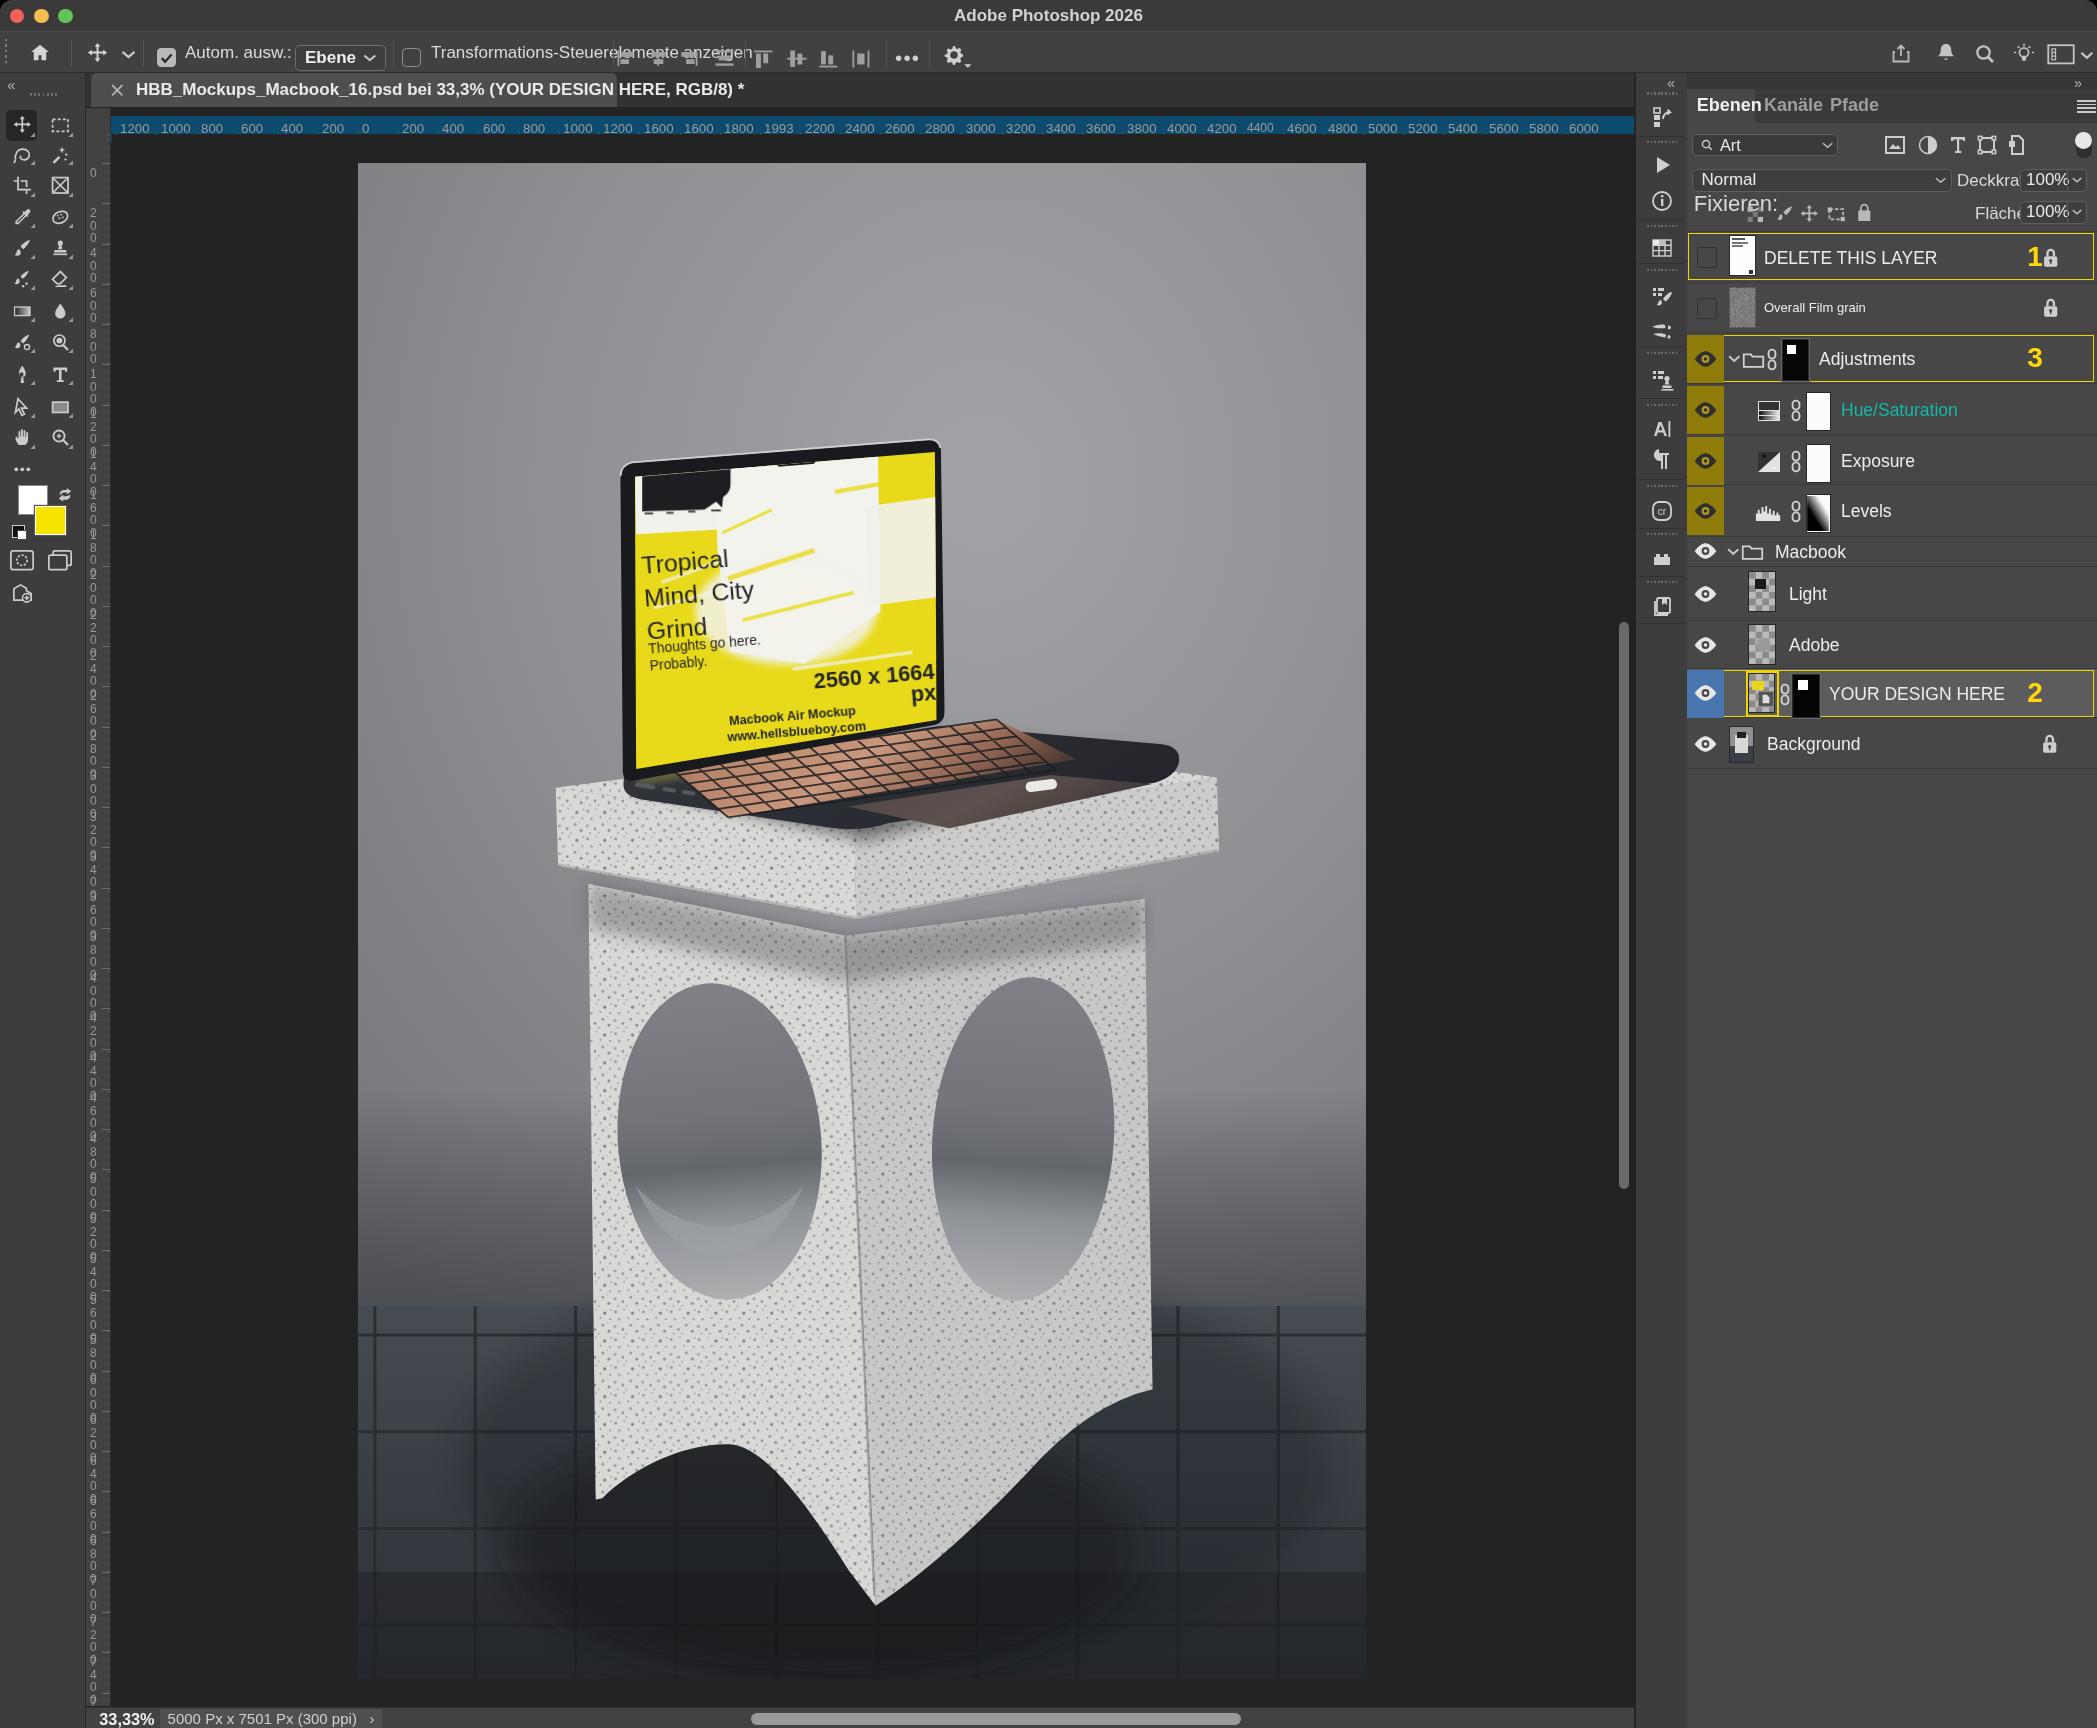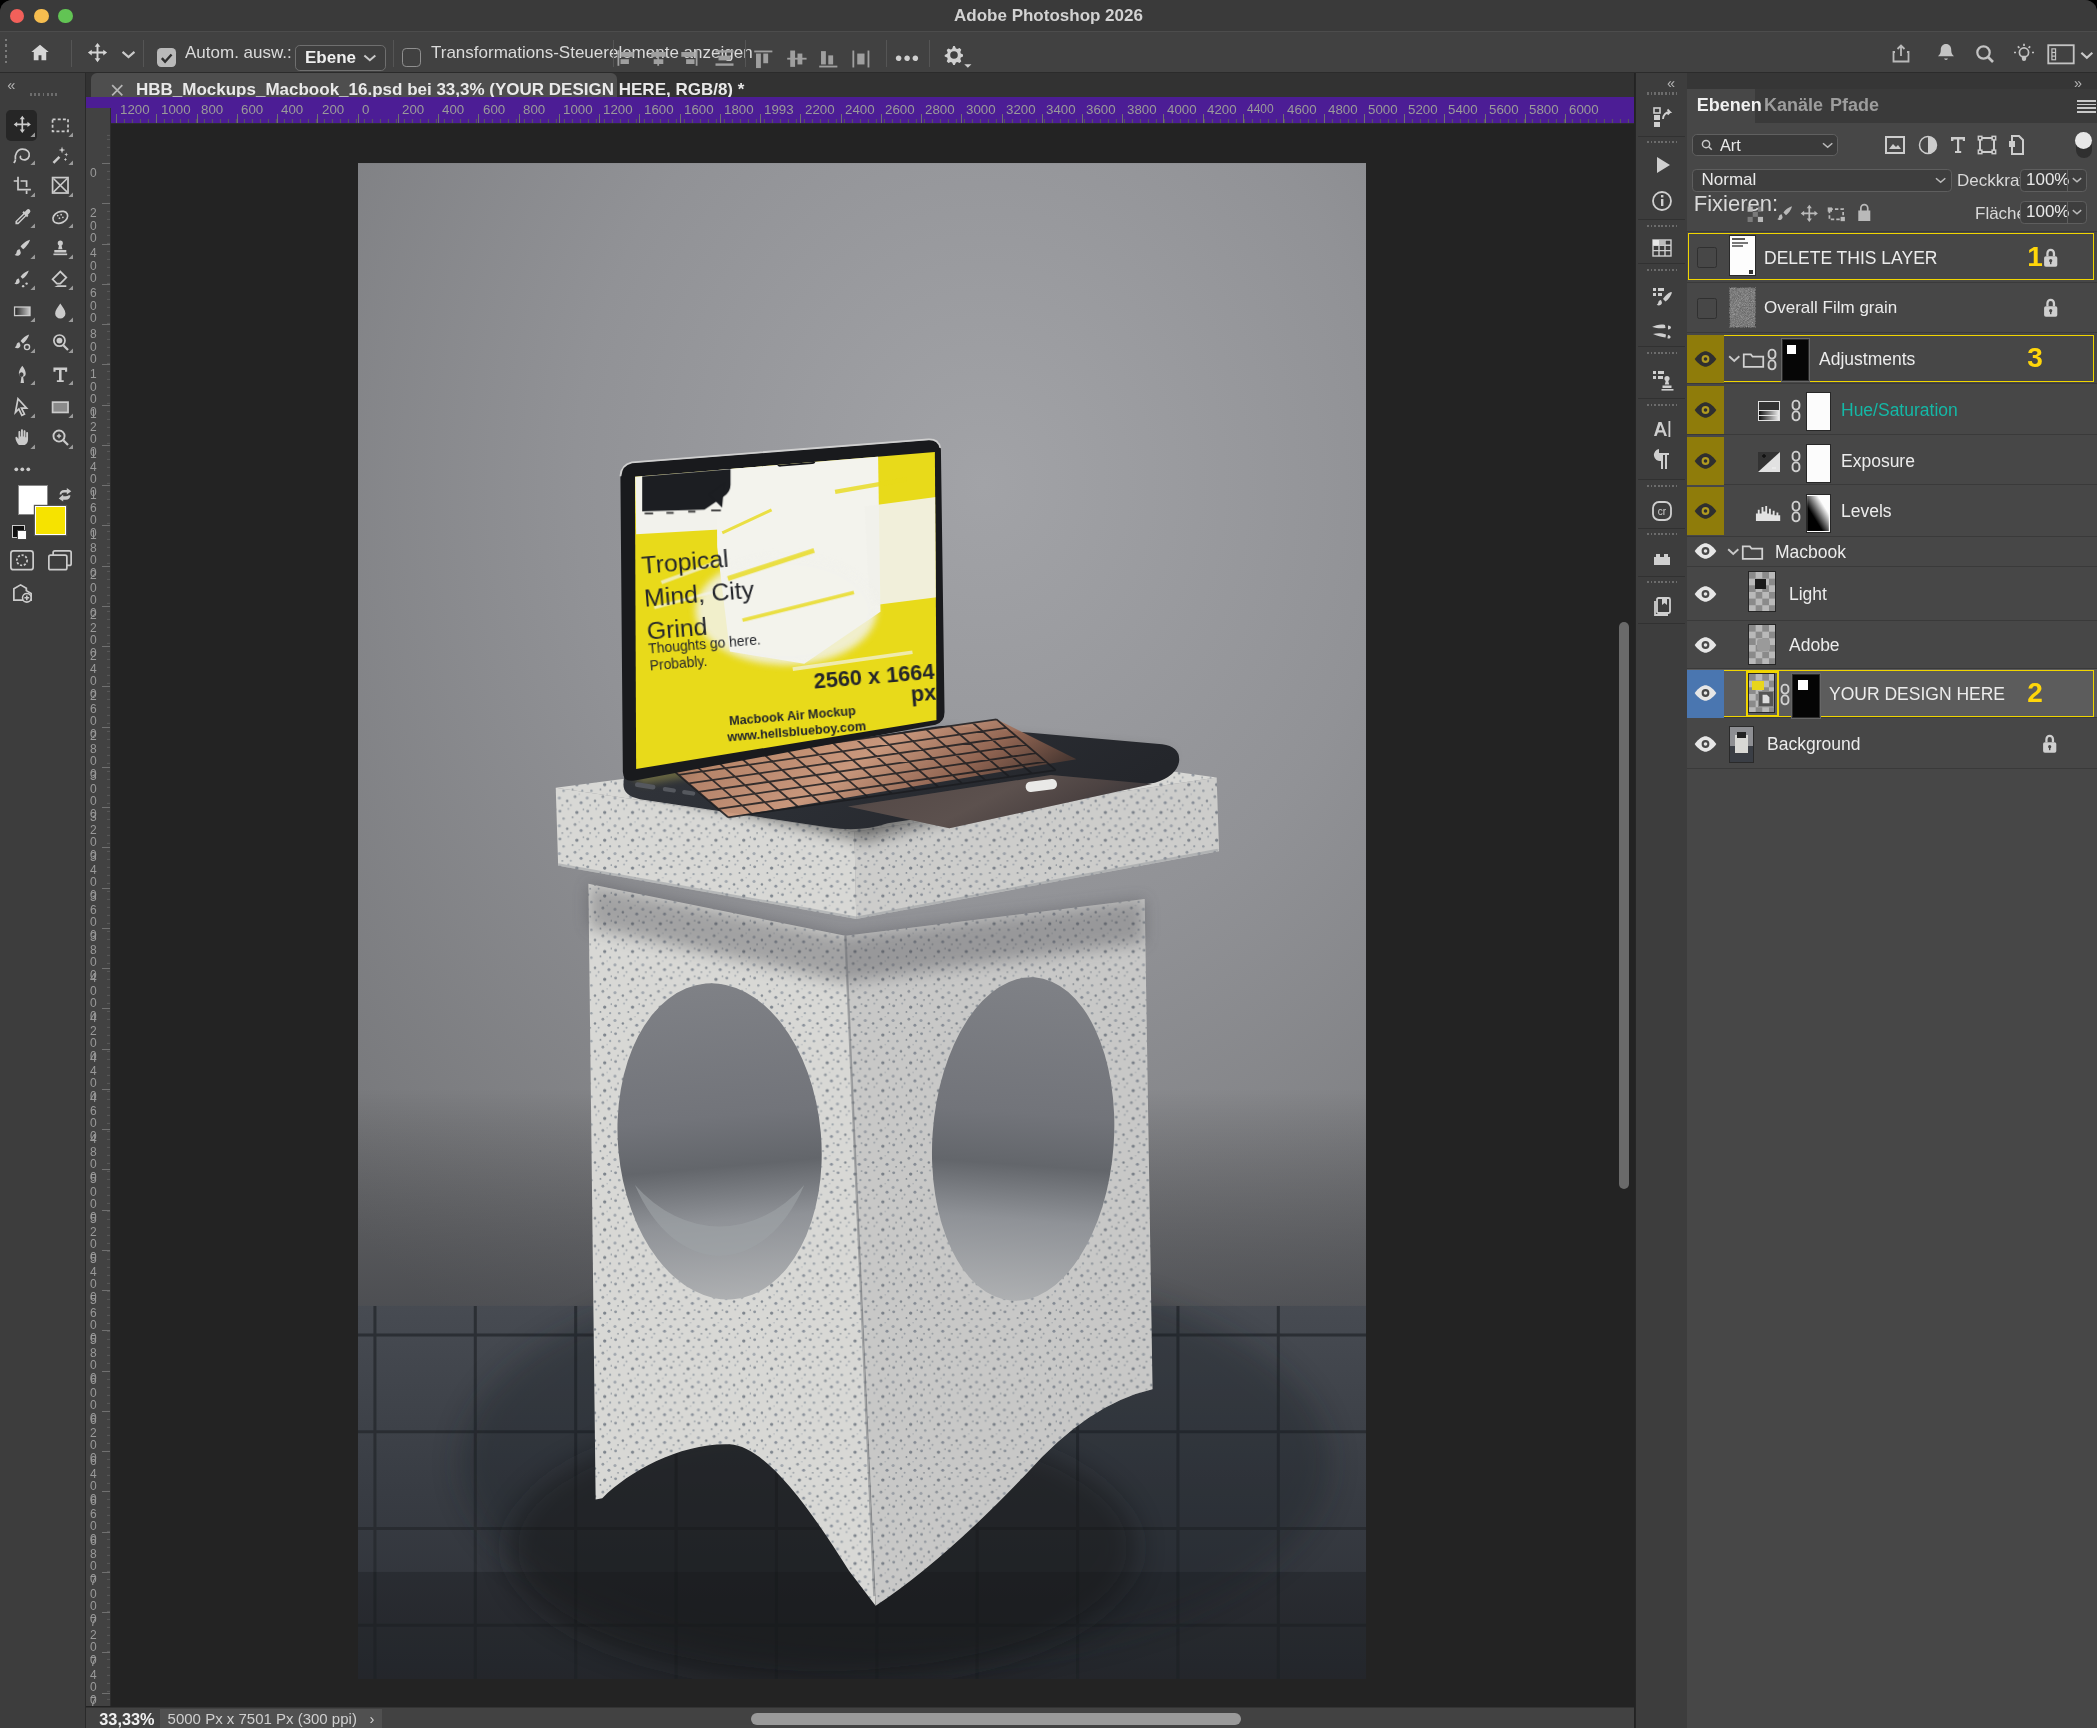--- a/index.html
+++ b/index.html
@@ -304,21 +304,21 @@
         <path d="M16.5 14v5M14 16.5h5" stroke="#cbcbcb" stroke-width="1.6"></path>
       </svg>
     </div>
     <div class="a" style="left:86px;top:73px;width:1548px;height:34px;background:#323232">
       <div class="a" style="left:5.4px;top:0;width:526px;height:34px;background:#4e4e4e;border-radius:6px 6px 0 0"></div>
       <svg class="a" style="left:24px;top:10.3px" width="14.5" height="14.5" viewBox="0 0 20 20">
         <path d="M3 3l14 14M17 3L3 17" stroke="#b4b4b4" stroke-width="2.4"></path>
       </svg>
       <div class="a" style="left:50px;top:0;height:34px;line-height:33px;color:#e9e9e9;font-size:17px;font-weight:700">HBB_Mockups_Macbook_16.psd bei 33,3% (YOUR DESIGN HERE, RGB/8) *</div>
     </div>
-    <div class="a" style="left:86px;top:97px;width:1548px;height:27px;background:#4c1d95;border-bottom:1.2px solid #2d2d2d;overflow:hidden">
+    <div class="a" style="left:86px;top:116px;width:1548px;height:27px;background:#0c4a6e;border-bottom:1.2px solid #2d2d2d;overflow:hidden">
       <div class="a" style="left:0;top:0;width:100%;height:27px;background:repeating-linear-gradient(90deg,#5a5a5a 0 1.2px,transparent 1.2px 8px);background-position:5.9px 0;-webkit-mask:linear-gradient(#0000 0 22px,#000 22px)"></div>
       <div class="a" style="left:30px;top:17px;width:1.2px;height:9.7px;background:#707070"></div>
       <div class="a" style="left:34px;top:4.8px;color:#9a9a9a;font-size:13.3px">1200</div>
       <div class="a" style="left:70px;top:17px;width:1.2px;height:9.7px;background:#707070"></div>
       <div class="a" style="left:75px;top:4.8px;color:#9a9a9a;font-size:13.3px">1000</div>
       <div class="a" style="left:111px;top:17px;width:1.2px;height:9.7px;background:#707070"></div>
       <div class="a" style="left:115px;top:4.8px;color:#9a9a9a;font-size:13.3px">800</div>
       <div class="a" style="left:151px;top:17px;width:1.2px;height:9.7px;background:#707070"></div>
       <div class="a" style="left:155px;top:4.8px;color:#9a9a9a;font-size:13.3px">600</div>
       <div class="a" style="left:191px;top:17px;width:1.2px;height:9.7px;background:#707070"></div>
@@ -821,21 +821,21 @@
       <div class="a" style="left:0;top:210px;width:410px;height:50px;border-bottom:1.2px solid #3a3a3a"></div>
       <div class="a" style="left:9.7px;top:225px;width:20.6px;height:20.6px;border:1.8px solid #303030;border-radius:2.4px"></div>
       <div class="a" style="left:42px;top:214px;width:27px;height:41px;border:1.2px solid #2a2a2a;background:#5b5b5b"></div>
       <svg class="a" style="left:42px;top:214px" width="27" height="41" viewBox="0 0 44 68">
         <filter id="ng">
           <feTurbulence type="fractalNoise" baseFrequency="0.9" numOctaves="2"></feTurbulence>
           <feColorMatrix type="saturate" values="0"></feColorMatrix>
         </filter>
         <rect width="44" height="68" filter="url(#ng)" opacity="0.7"></rect>
       </svg>
-      <div class="a" style="left:77px;top:224px;height:22px;line-height:22px;color:#ececec;font-size:17px;white-space:nowrap">Overall Film grain</div>
+      <div class="a" style="left:77px;top:224px;height:22px;line-height:22px;color:#ececec;font-size:13px;white-space:nowrap">Overall Film grain</div>
       <svg class="a" style="left:354px;top:224px" width="19.4" height="22" viewBox="0 0 22 25">
         <path d="M11 2a5 5 0 00-5 5v3.5h2.6V7a2.4 2.4 0 014.8 0v3.5H16V7a5 5 0 00-5-5z" fill="#cfcfcf"></path>
         <rect x="3.5" y="10.5" width="15" height="12" rx="2" fill="#cfcfcf"></rect>
         <circle cx="11" cy="15.5" r="1.8" fill="#474747"></circle>
         <rect x="10.2" y="16" width="1.6" height="3.5" fill="#474747"></rect>
       </svg>
       <div class="a" style="left:0;top:261px;width:410px;height:50px;border-bottom:1.2px solid #3a3a3a"></div>
       <div class="a" style="left:1.2px;top:262px;width:406px;height:47px;border:1.8px solid #f0d500"></div>
       <div class="a" style="left:0;top:262px;width:37px;height:48px;background:#8f7c0a"></div>
       <svg class="a" style="left:5.4px;top:277px" width="27" height="18" viewBox="0 0 44 30">

